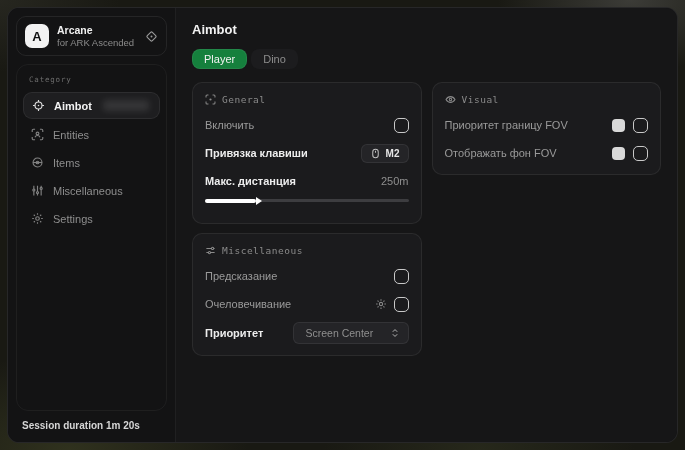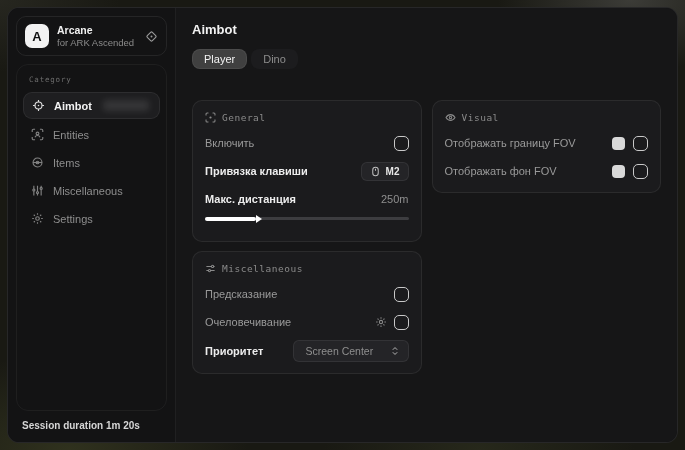--- a/index.html
+++ b/index.html
@@ -84,22 +84,22 @@
   .foot-line2{ color:#d6d6d6; font-size:10px; font-weight:bold; }
   
   .main{ flex:1; background:#161617; padding:14px 16px; }
   .main-title{ color:#f2f2f2; font-size:13px; font-weight:bold; }
   .tabs{ display:flex; gap:4px; margin-top:12px; }
   .tab{
     padding:4px 12px; border-radius:8px;
     font-size:11px; color:#8c8c8c; background:#1c1c1e;
     cursor:default;
   }
-  .tab.active{ background:#404040; color:#f2f2f2; border:1px solid rgba(255,255,255,.06); padding:3px 11px; }
-  .content{ display:flex; gap:10px; margin-top:31px; }
+  .tab.active{ background:#15803d; color:#f2f2f2; border:1px solid rgba(255,255,255,.06); padding:3px 11px; }
+  .content{ display:flex; gap:10px; margin-top:13px; }
   .col{ flex:1; display:flex; flex-direction:column; gap:9px; }
   .card{
     background:#1b1b1d;
     border:1px solid rgba(255,255,255,.07);
     border-radius:10px;
     padding:11px 12px;
   }
   .card-head{
     display:flex; align-items:center; gap:6px;
     color:#8a8a8a; font-size:9.5px; letter-spacing:.5px;
@@ -334,21 +334,21 @@
           <div class="card-head">
             <span class="hicon">
               <svg width="11" height="11" viewBox="0 0 16 16" fill="none" stroke="currentColor" stroke-width="1.5">
                 <path d="M1.5 8s2.4-4.2 6.5-4.2S14.5 8 14.5 8s-2.4 4.2-6.5 4.2S1.5 8 1.5 8z"></path>
                 <circle cx="8" cy="8" r="1.8"></circle>
               </svg>
             </span>
             <span>Visual</span>
           </div>
           <div class="row">
-            <span class="lbl">Отображать границу FOV</span>
+            <span class="lbl">Приоритет границу FOV</span>
             <span class="swatch"></span>
             <span class="checkbox"></span>
           </div>
           <div class="row">
             <span class="lbl">Отображать фон FOV</span>
             <span class="swatch"></span>
             <span class="checkbox"></span>
           </div>
         </div>
 

